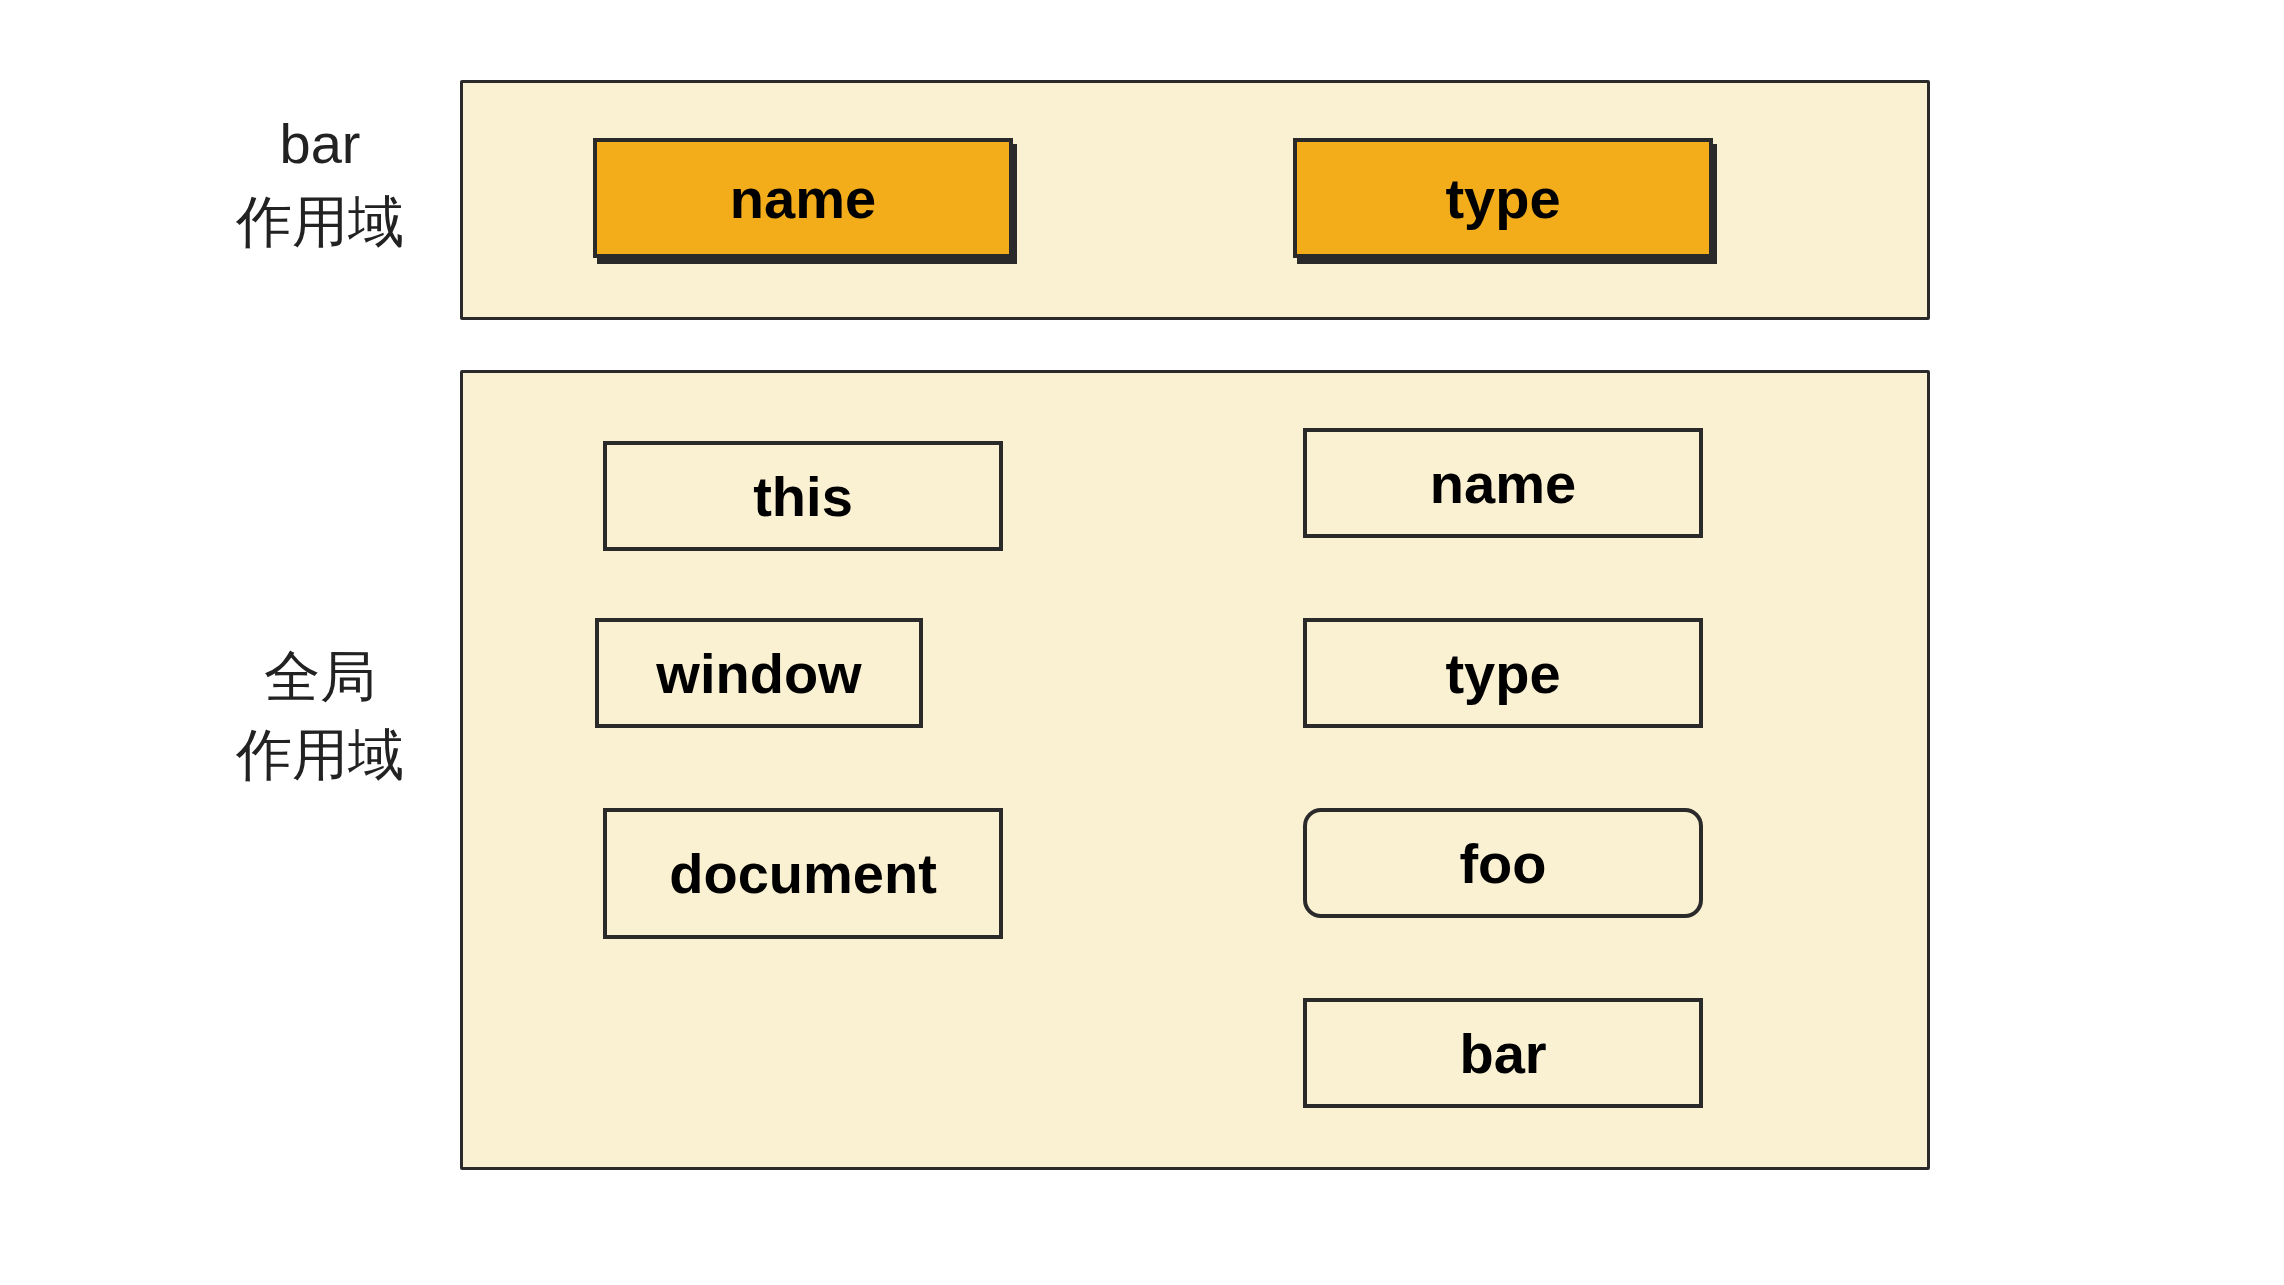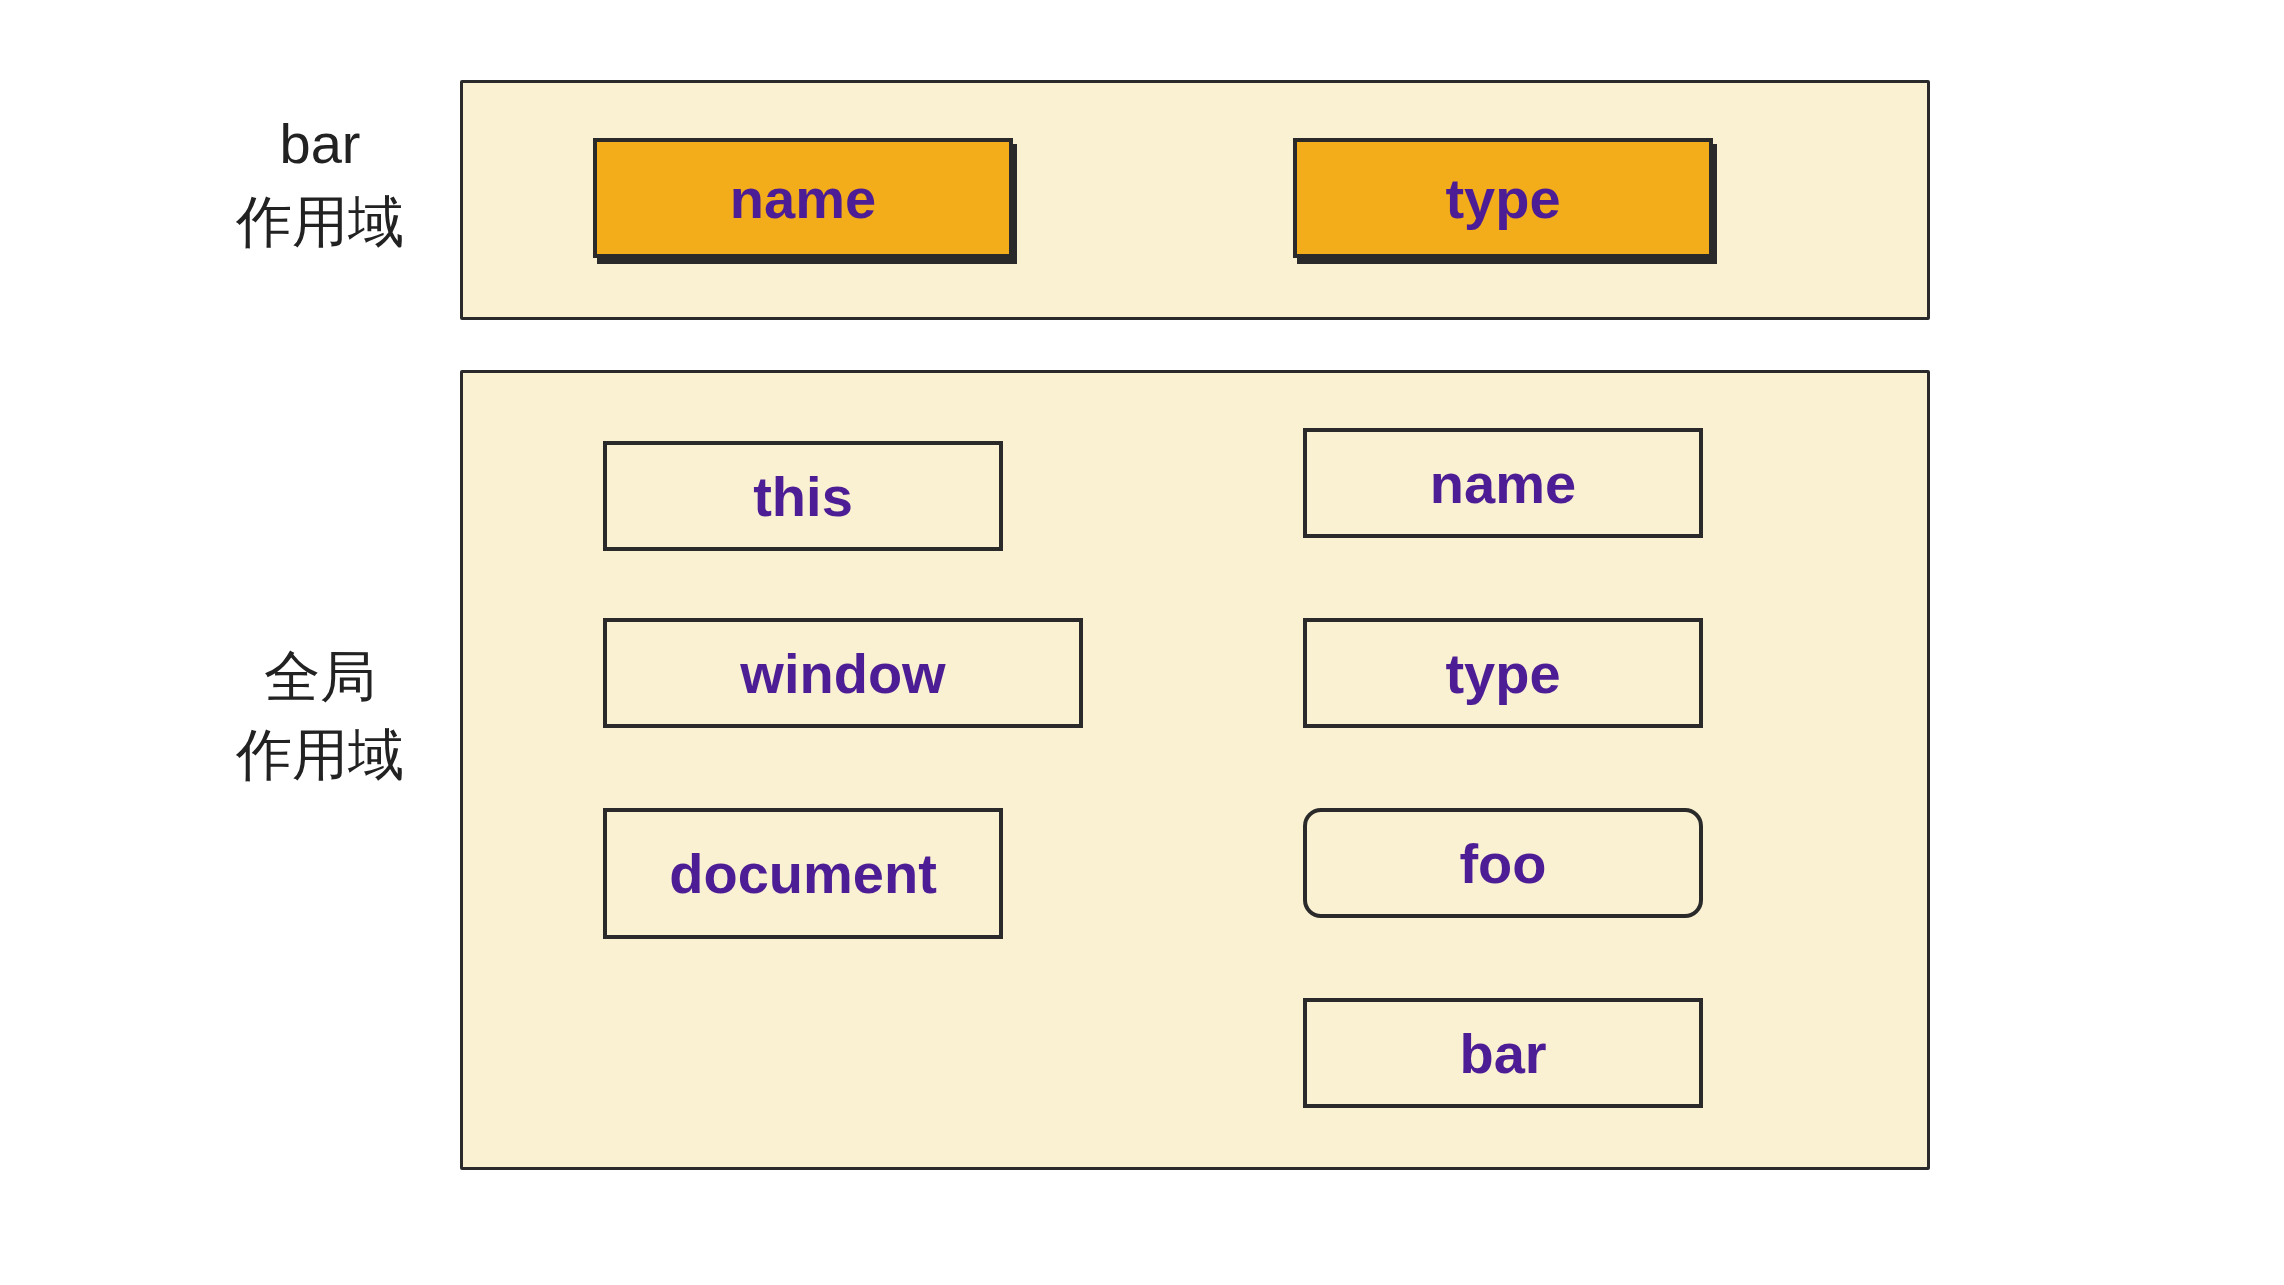--- a/index.html
+++ b/index.html
@@ -32,21 +32,21 @@
   }
   .cell {
     position: absolute;
     background: #faf0d2;
     border: 4px solid #2a2a2a;
     display: flex;
     align-items: center;
     justify-content: center;
     font-size: 56px;
     font-weight: 700;
-    color: #4c1d95;
+    color: #000000;
   }
   .cell.highlight {
     background: #f3ac1a;
     box-shadow: 4px 6px 0 0 #2a2a2a;
   }
   
   .cell::after {
     content: "";
     position: absolute;
     inset: -1px;
@@ -75,21 +75,21 @@
   <div class="label" style="left:190px; top:638px;">
     <div>全局</div>
     <div>作用域</div>
   </div>
 
   <div class="scope-box" style="left:460px; top:370px; width:1470px; height:800px;">
 
     <div class="cell" style="left:140px; top:55px;  width:400px; height:110px;margin-top:13px;">
       <span>this</span>
     </div>
-    <div class="cell" style="left:140px; top:245px; width:480px; height:110px;align-items:center;">
+    <div class="cell" style="left:132px; top:245px; width:328px; height:110px;align-items:center;">
       <span>window</span>
     </div>
     <div class="cell" style="left:140px; top:435px; width:400px; height:131px;">
       <span>document</span>
     </div>
 
     <div class="cell" style="left:840px; top:55px;  width:400px; height:110px;">
       <span>name</span>
     </div>
     <div class="cell" style="left:840px; top:245px; width:400px; height:110px;">

